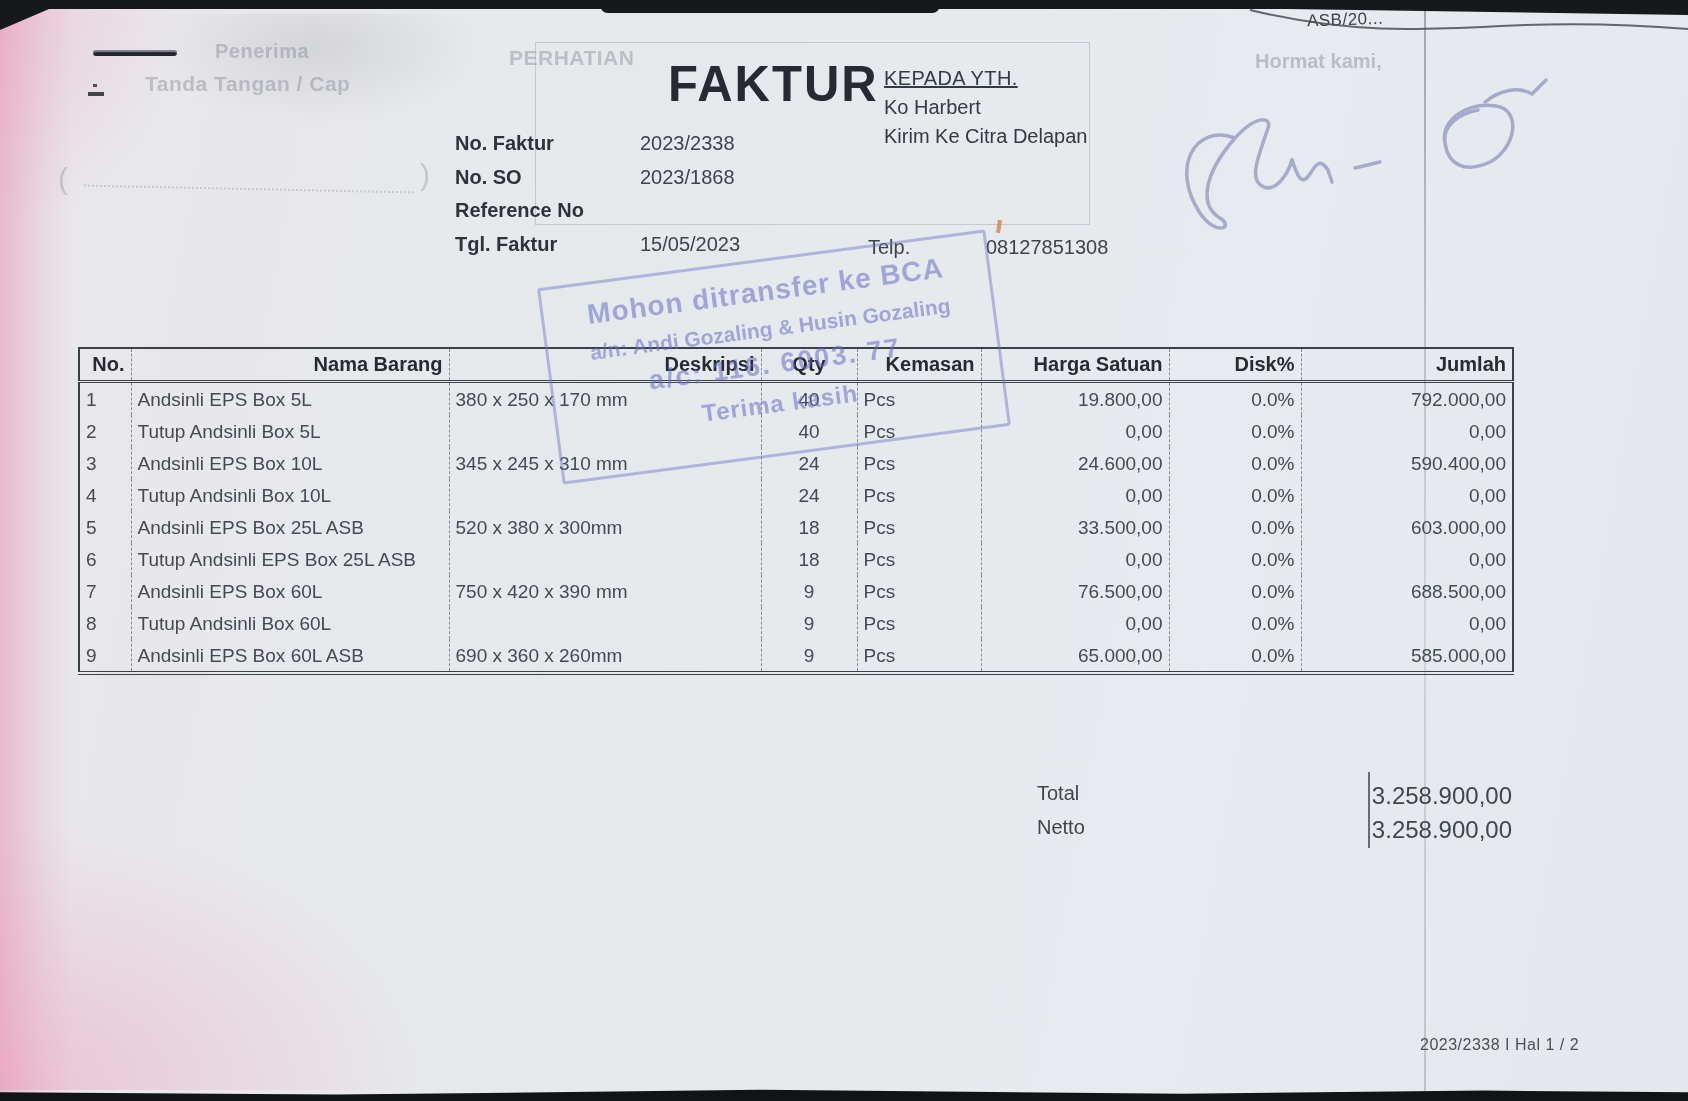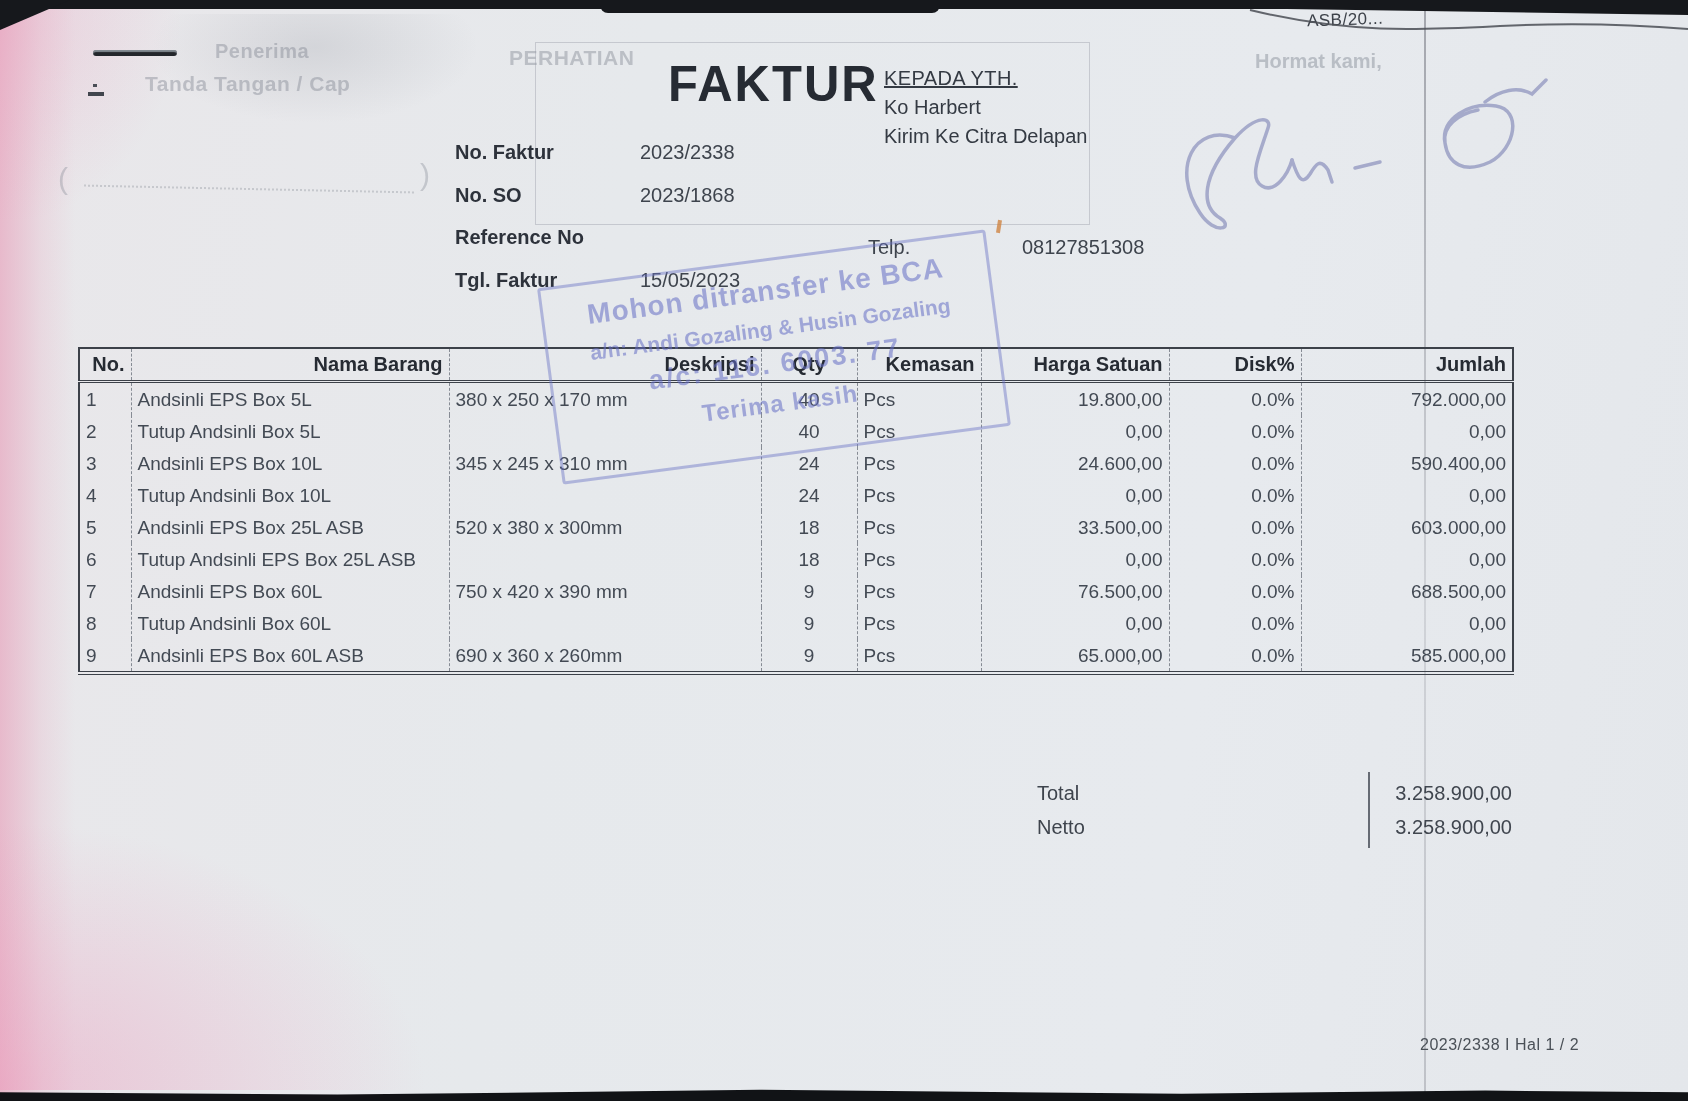--- a/index.html
+++ b/index.html
@@ -27,24 +27,24 @@
   .bleed{position:absolute;color:rgba(122,128,140,.40);font-weight:bold;letter-spacing:.5px;}
   .bleed-paren{position:absolute;color:rgba(130,134,146,.35);font-size:30px;font-weight:normal;}
   .bleed-dots{position:absolute;left:84px;top:188px;width:330px;border-top:2px dotted rgba(135,139,150,.35);transform:rotate(1.2deg);}
   .faint-box{position:absolute;left:535px;top:42px;width:553px;height:181px;border:1px solid rgba(152,156,166,.42);}
 
   
   .title{position:absolute;left:668px;top:56px;font-size:49px;font-weight:bold;letter-spacing:2px;color:#262b33;transform:scaleY(1.02);}
   .kepada{position:absolute;left:884px;top:64px;font-size:20px;color:#343a43;line-height:29px;}
   .kepada .u{text-decoration:underline;letter-spacing:.4px;}
   .fields{position:absolute;left:455px;top:127px;width:600px;}
-  .frow{display:flex;height:33.5px;align-items:center;margin-top:9px;}
+  .frow{display:flex;height:33.5px;align-items:center;}
   .flabel{width:185px;font-weight:bold;font-size:20px;color:#2d323b;}
   .fvalue{font-size:20px;color:#3e444d;}
-  .telp{position:absolute;left:868px;top:236px;display:flex;font-size:20px;color:#3e444d;gap:36px;}
+  .telp{position:absolute;left:868px;top:236px;display:flex;font-size:20px;color:#3e444d;}
   .telp .tl{width:118px;}
   .orange-tick{position:absolute;left:997px;top:220px;width:4px;height:13px;background:rgba(205,125,55,.75);transform:rotate(9deg);}
 
   
   .stamp{position:absolute;left:548px;top:258px;width:452px;height:198px;border:3px solid rgba(106,115,198,.45);
     border-radius:3px;transform:rotate(-7.5deg);transform-origin:50% 50%;color:rgba(100,110,196,.55);
     text-align:center;font-weight:bold;padding-top:14px;box-sizing:border-box;z-index:6;}
   .stamp .s1{font-size:28px;letter-spacing:1px;}
   .stamp .s2{font-size:21px;margin-top:10px;}
   .stamp .s3{font-size:27px;margin-top:8px;letter-spacing:2px;}
@@ -63,21 +63,21 @@
   td.col-harga{padding-right:10px;} th.col-harga{text-align:right;padding-right:10px;}
   td.col-disk{padding-right:16px;} th.col-disk{text-align:right;padding-right:10px;}
   td.col-jumlah{padding-right:8px;} th.col-jumlah{text-align:right;padding-right:8px;}
   th.col-no,th.col-nama,th.col-deskripsi,th.col-kemasan{text-align:right;}
 
   
   .terbilang{position:absolute;left:78px;top:772px;width:790px;height:114px;border:2.5px solid #3c4149;box-sizing:border-box;padding:6px 12px;}
   .terbilang .t1{font-size:20px;color:#3a4049;letter-spacing:.5px;}
   .terbilang .t2{font-size:21px;color:#40464f;margin-top:12px;line-height:31px;width:720px;}
   .sum-label{position:absolute;font-size:20px;color:#3e444d;}
-  .sum-value{position:absolute;width:330px;text-align:right;font-size:20px;color:#40464f;}
+  .sum-value{position:absolute;width:330px;text-align:right;font-size:24px;color:#40464f;}
   .sum-divider{position:absolute;left:1368px;top:772px;width:2px;height:76px;background:rgba(70,75,85,.8);}
 
   
   .asb{position:absolute;left:1307px;top:10px;font-size:17px;color:#3d424a;transform:rotate(-2deg);letter-spacing:.5px;}
   .hormat{position:absolute;left:1255px;top:50px;font-size:20px;color:rgba(122,128,140,.42);font-weight:bold;}
   .page-num{position:absolute;left:1420px;top:1036px;font-size:16px;color:#4a5057;letter-spacing:.5px;}
   svg.swoosh{position:absolute;left:1200px;top:0;}
   svg.sig{position:absolute;left:1140px;top:78px;z-index:7;}
 </style>
 </head>

